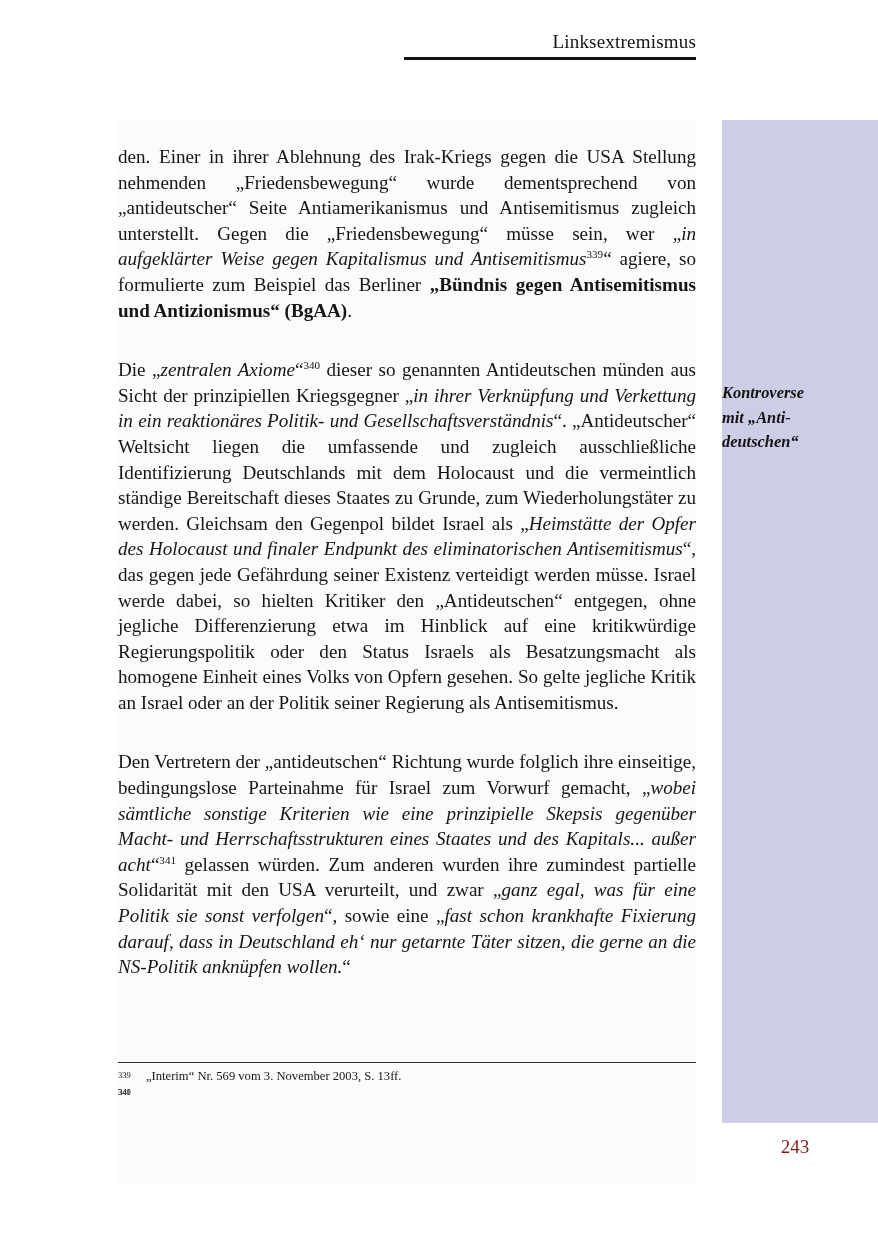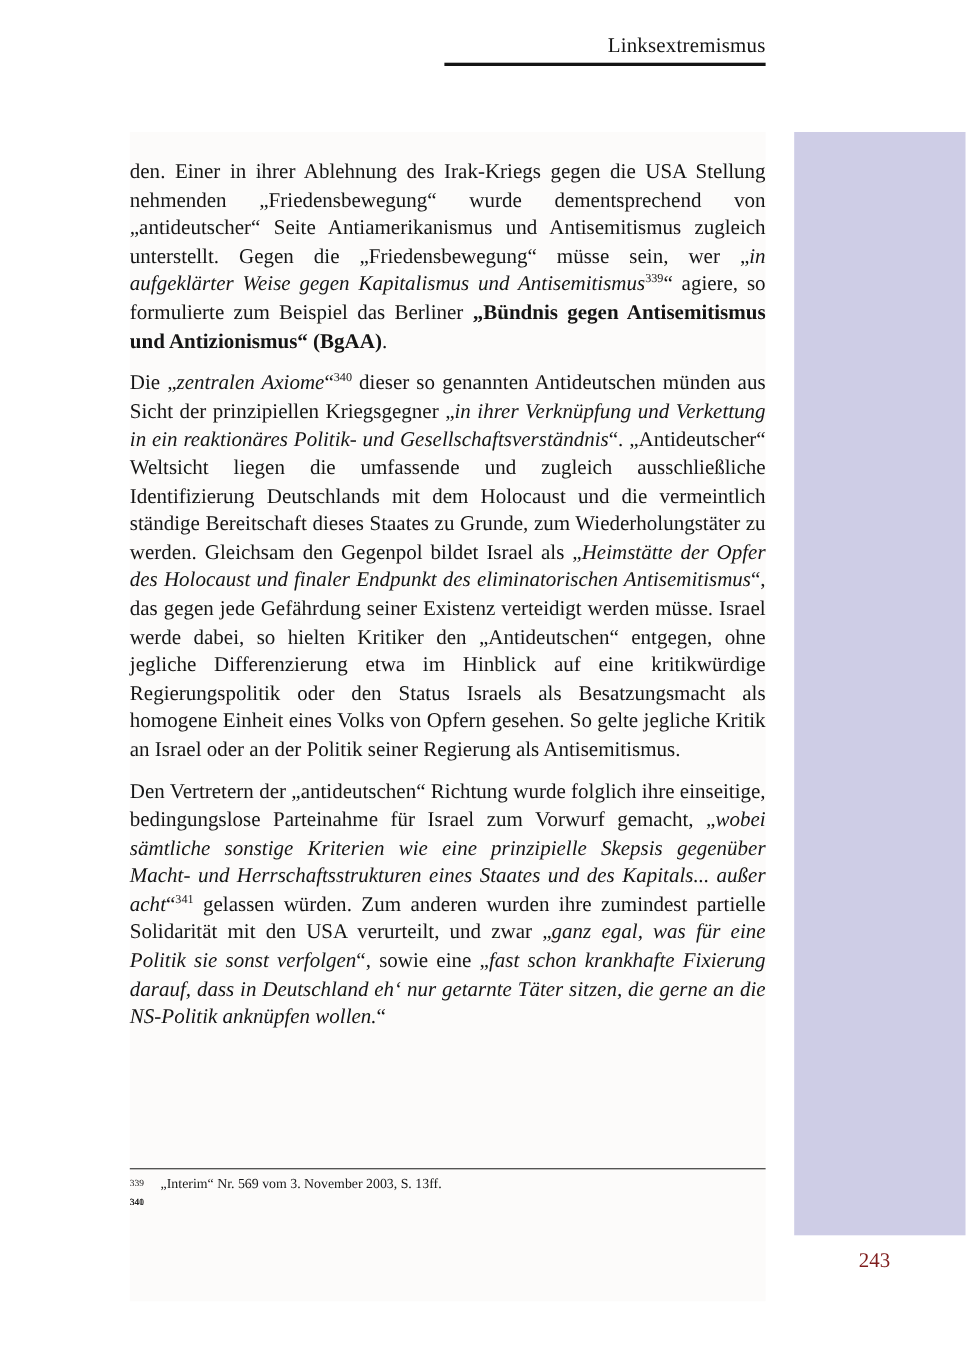--- a/index.html
+++ b/index.html
@@ -57,21 +57,21 @@
   }
   .para {
     font-size: 19.1px;
     line-height: 25.6px;
     text-align: justify;
     text-justify: inter-word;
     margin: 0;
     hyphens: manual;
     color: #151515;
   }
-  .para + .para { margin-top: 13px; }
+  .para + .para { margin-top: 34px; }
   .para i, .it { font-style: italic; }
   .para b, .bo { font-weight: bold; }
   sup.fn {
     font-size: 0.58em;
     vertical-align: super;
     line-height: 0;
     font-style: normal;
     font-weight: normal;
   }
 
@@ -146,20 +146,25 @@
 <body>
 
 <div class="page">
 
   <div class="scan-tint"></div>
 
   <div class="runhead">Linksextremismus</div>
   <div class="runhead-rule"></div>
 
   <div class="margin-panel"></div>
+  <div class="margin-note">
+    <div>Kontroverse</div>
+    <div>mit „Anti-</div>
+    <div>deutschen“</div>
+  </div>
 
   <div class="col">
 
     <p class="para"><span>den. Einer in ihrer Ablehnung des Irak-Kriegs gegen die USA Stellung nehmenden „Friedensbewegung“ wurde dementsprechend von „antideutscher“ Seite Antiamerikanismus und Antisemitismus zugleich unterstellt. Gegen die „Friedensbewegung“ müsse sein, wer „</span><i>in aufgeklärter Weise gegen Kapitalismus und Antisemitismus</i><sup class="fn">339</sup><span>“ agiere, so formulierte zum Beispiel das Berliner </span><b>„Bündnis gegen Antisemitismus und Antizionismus“ (BgAA)</b><span>.</span></p>
 
     <p class="para"><span>Die „</span><i>zentralen Axiome</i><span>“</span><sup class="fn">340</sup><span> dieser so genannten Antideutschen münden aus Sicht der prinzipiellen Kriegsgegner „</span><i>in ihrer Verknüpfung und Verkettung in ein reaktionäres Politik- und Gesellschaftsverständnis</i><span>“. „Antideutscher“ Weltsicht liegen die umfassende und zugleich ausschließliche Identifizierung Deutschlands mit dem Holocaust und die vermeintlich ständige Bereitschaft dieses Staates zu Grunde, zum Wiederholungstäter zu werden. Gleichsam den Gegenpol bildet Israel als „</span><i>Heimstätte der Opfer des Holocaust und finaler Endpunkt des eliminatorischen Antisemitismus</i><span>“, das gegen jede Gefährdung seiner Existenz verteidigt werden müsse. Israel werde dabei, so hielten Kritiker den „Antideutschen“ entgegen, ohne jegliche Differenzierung etwa im Hinblick auf eine kritikwürdige Regierungspolitik oder den Status Israels als Besatzungsmacht als homogene Einheit eines Volks von Opfern gesehen. So gelte jegliche Kritik an Israel oder an der Politik seiner Regierung als Antisemitismus.</span></p>
 
     <p class="para"><span>Den Vertretern der „antideutschen“ Richtung wurde folglich ihre einseitige, bedingungslose Parteinahme für Israel zum Vorwurf gemacht, „</span><i>wobei sämtliche sonstige Kriterien wie eine prinzipielle Skepsis gegenüber Macht- und Herrschaftsstrukturen eines Staates und des Kapitals... außer acht</i><span>“</span><sup class="fn">341</sup><span> gelassen würden. Zum anderen wurden ihre zumindest partielle Solidarität mit den USA verurteilt, und zwar „</span><i>ganz egal, was für eine Politik sie sonst verfolgen</i><span>“, sowie eine „</span><i>fast schon krankhafte Fixierung darauf, dass in Deutschland eh‘ nur getarnte Täter sitzen, die gerne an die NS-Politik anknüpfen wollen.</i><span>“</span></p>
 
 

